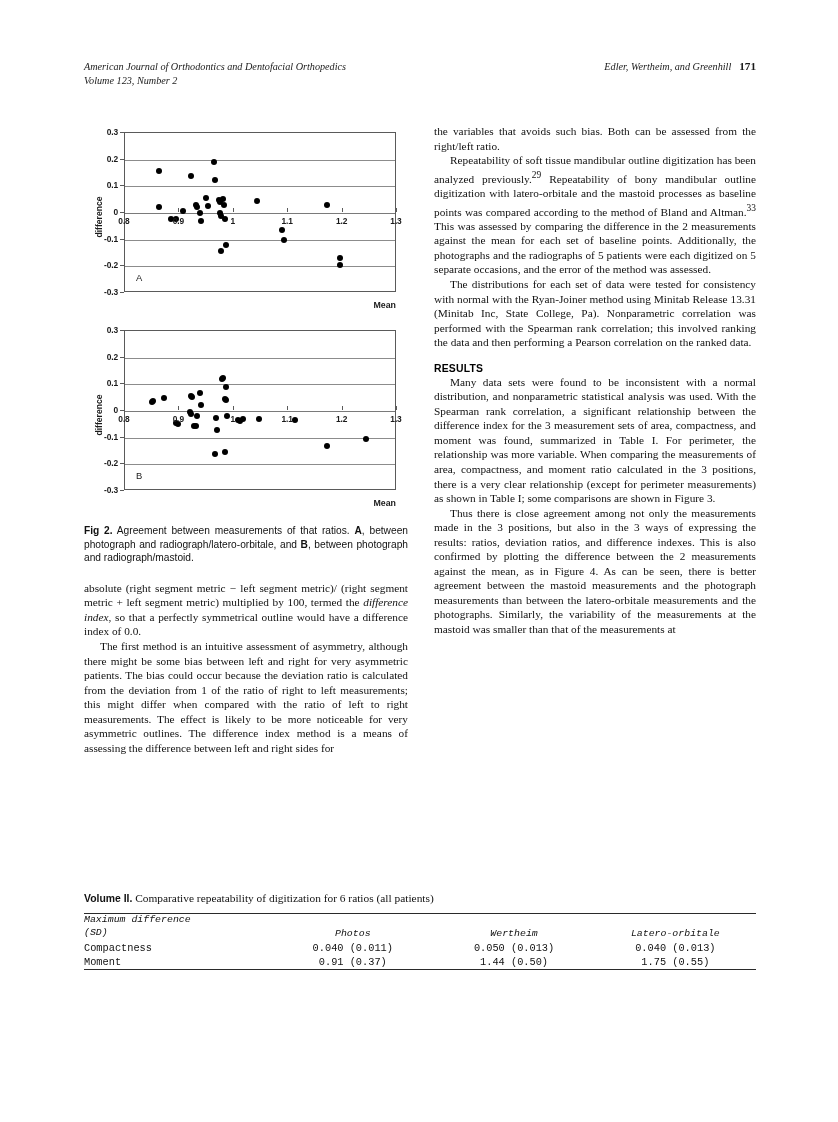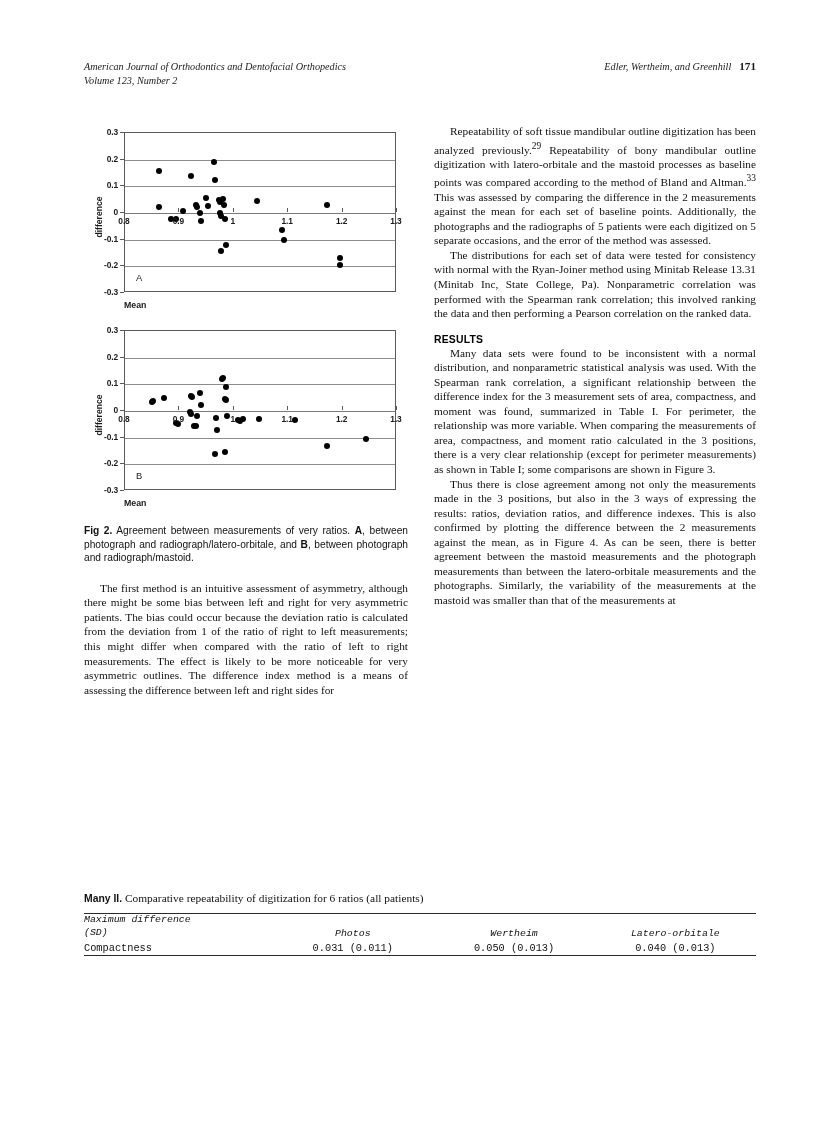--- a/index.html
+++ b/index.html
@@ -168,21 +168,21 @@
     font-weight: bold;
     color: #1a1a1a;
     width: 70px;
     text-align: center;
   }
   .xlabel {
     position: absolute;
     left: 40px;
     width: 272px;
     top: 176px;
-    text-align: left;
+    text-align: right;
     font-family: "Liberation Sans", sans-serif;
     font-size: 8.8px;
     font-weight: bold;
     color: #1a1a1a;
   }
   .panel-letter {
     position: absolute;
     font-family: "Liberation Sans", sans-serif;
     font-size: 9.4px;
     color: #1a1a1a;
@@ -397,59 +397,67 @@
         <div class="xtick-mark" style="left: 148.8px; top: 84px;"></div>
         <div class="xtick" style="left: 203.2px; top: 92px;">1.1</div>
         <div class="xtick-mark" style="left: 203.2px; top: 84px;"></div>
         <div class="xtick" style="left: 257.6px; top: 92px;">1.2</div>
         <div class="xtick-mark" style="left: 257.6px; top: 84px;"></div>
         <div class="xtick" style="left: 312px; top: 92px;">1.3</div>
         <div class="xtick-mark" style="left: 312px; top: 84px;"></div>
       </div>
 
     <div class="fig-caption">
-      <b>Fig 2.</b><span> Agreement between measurements of very ratios. </span><b>A</b><span>, between photograph and radiograph/latero-orbitale, and </span><b>B</b><span>, between photograph and radiograph/mastoid.</span>
+      <b>Fig 2.</b><span> Agreement between measurements of that ratios. </span><b>A</b><span>, between photograph and radiograph/latero-orbitale, and </span><b>B</b><span>, between photograph and radiograph/mastoid.</span>
     </div>
 
     <div id="left-body" style="margin-top:16px;">
+        <p class="body">absolute (right segment metric − left segment metric)/ (right segment metric + left segment metric) multiplied by 100, termed the <i>difference index</i>, so that a perfectly symmetrical outline would have a difference index of 0.0.</p>
         <p class="body indent">The first method is an intuitive assessment of asymmetry, although there might be some bias between left and right for very asymmetric patients. The bias could occur because the deviation ratio is calculated from the deviation from 1 of the ratio of right to left measurements; this might differ when compared with the ratio of left to right measurements. The effect is likely to be more noticeable for very asymmetric outlines. The difference index method is a means of assessing the difference between left and right sides for</p>
       </div>
   </div>
 
   <div class="col-right">
     <div id="right-body">
+        <p class="body">the variables that avoids such bias. Both can be assessed from the right/left ratio.</p>
         <p class="body indent">Repeatability of soft tissue mandibular outline digitization has been analyzed previously.<sup>29</sup> Repeatability of bony mandibular outline digitization with latero-orbitale and the mastoid processes as baseline points was compared according to the method of Bland and Altman.<sup>33</sup> This was assessed by comparing the difference in the 2 measurements against the mean for each set of baseline points. Additionally, the photographs and the radiographs of 5 patients were each digitized on 5 separate occasions, and the error of the method was assessed.</p>
         <p class="body indent">The distributions for each set of data were tested for consistency with normal with the Ryan-Joiner method using Minitab Release 13.31 (Minitab Inc, State College, Pa). Nonparametric correlation was performed with the Spearman rank correlation; this involved ranking the data and then performing a Pearson correlation on the ranked data.</p>
       </div>
     <h3 class="section">RESULTS</h3>
     <div id="right-results">
         <p class="body indent">Many data sets were found to be inconsistent with a normal distribution, and nonparametric statistical analysis was used. With the Spearman rank correlation, a significant relationship between the difference index for the 3 measurement sets of area, compactness, and moment was found, summarized in Table I. For perimeter, the relationship was more variable. When comparing the measurements of area, compactness, and moment ratio calculated in the 3 positions, there is a very clear relationship (except for perimeter measurements) as shown in Table I; some comparisons are shown in Figure 3.</p>
         <p class="body indent">Thus there is close agreement among not only the measurements made in the 3 positions, but also in the 3 ways of expressing the results: ratios, deviation ratios, and difference indexes. This is also confirmed by plotting the difference between the 2 measurements against the mean, as in Figure 4. As can be seen, there is better agreement between the mastoid measurements and the photograph measurements than between the latero-orbitale measurements and the photographs. Similarly, the variability of the measurements at the mastoid was smaller than that of the measurements at</p>
       </div>
   </div>
 
   <div class="table-block">
     <div class="table-title">
-      <b>Many II.</b><span> Comparative repeatability of digitization for 6 ratios (all patients)</span>
+      <b>Volume II.</b><span> Comparative repeatability of digitization for 6 ratios (all patients)</span>
     </div>
     <table class="data">
       <thead>
         <tr>
           <th class="first rule-top" style="width:28%;">Maximum difference<br>(SD)</th>
           <th class="rule-top" style="width:24%;">Photos</th>
           <th class="rule-top" style="width:24%;">Wertheim</th>
           <th class="rule-top" style="width:24%;">Latero-orbitale</th>
         </tr>
       </thead>
       <tbody id="table-body">
           <tr>
             <td class="first">Compactness</td>
-            <td>0.031 (0.011)</td>
+            <td>0.040 (0.011)</td>
             <td>0.050 (0.013)</td>
             <td>0.040 (0.013)</td>
+          </tr>
+          <tr class="tbody-pad-bot">
+            <td class="first">Moment</td>
+            <td>0.91 (0.37)</td>
+            <td>1.44 (0.50)</td>
+            <td>1.75 (0.55)</td>
           </tr>
           <tr>
             <td class="rule-bot" style="padding: 0px; height: 0px;"></td>
             <td class="rule-bot" style="padding: 0px; height: 0px;"></td>
             <td class="rule-bot" style="padding: 0px; height: 0px;"></td>
             <td class="rule-bot" style="padding: 0px; height: 0px;"></td>
           </tr>
         </tbody>
     </table>
   </div>

